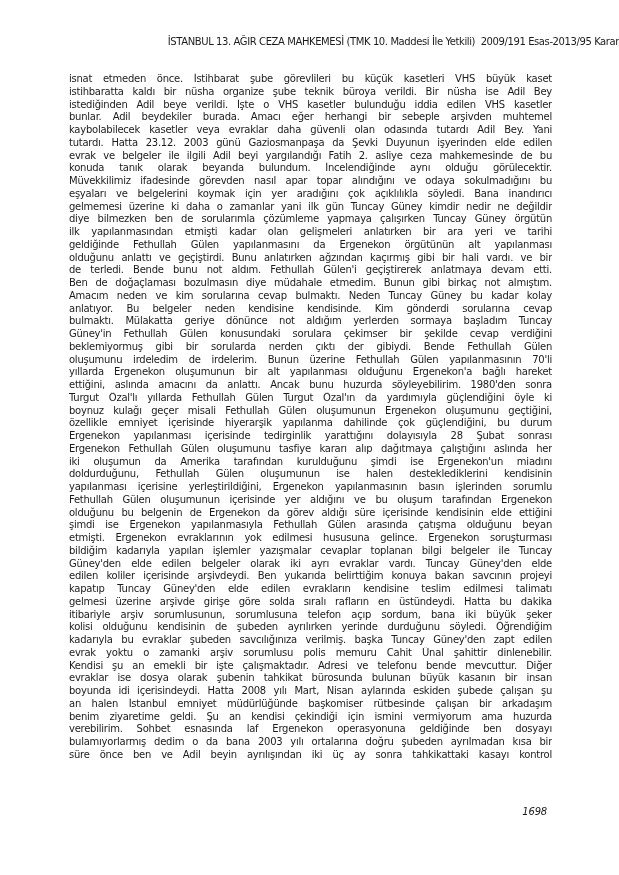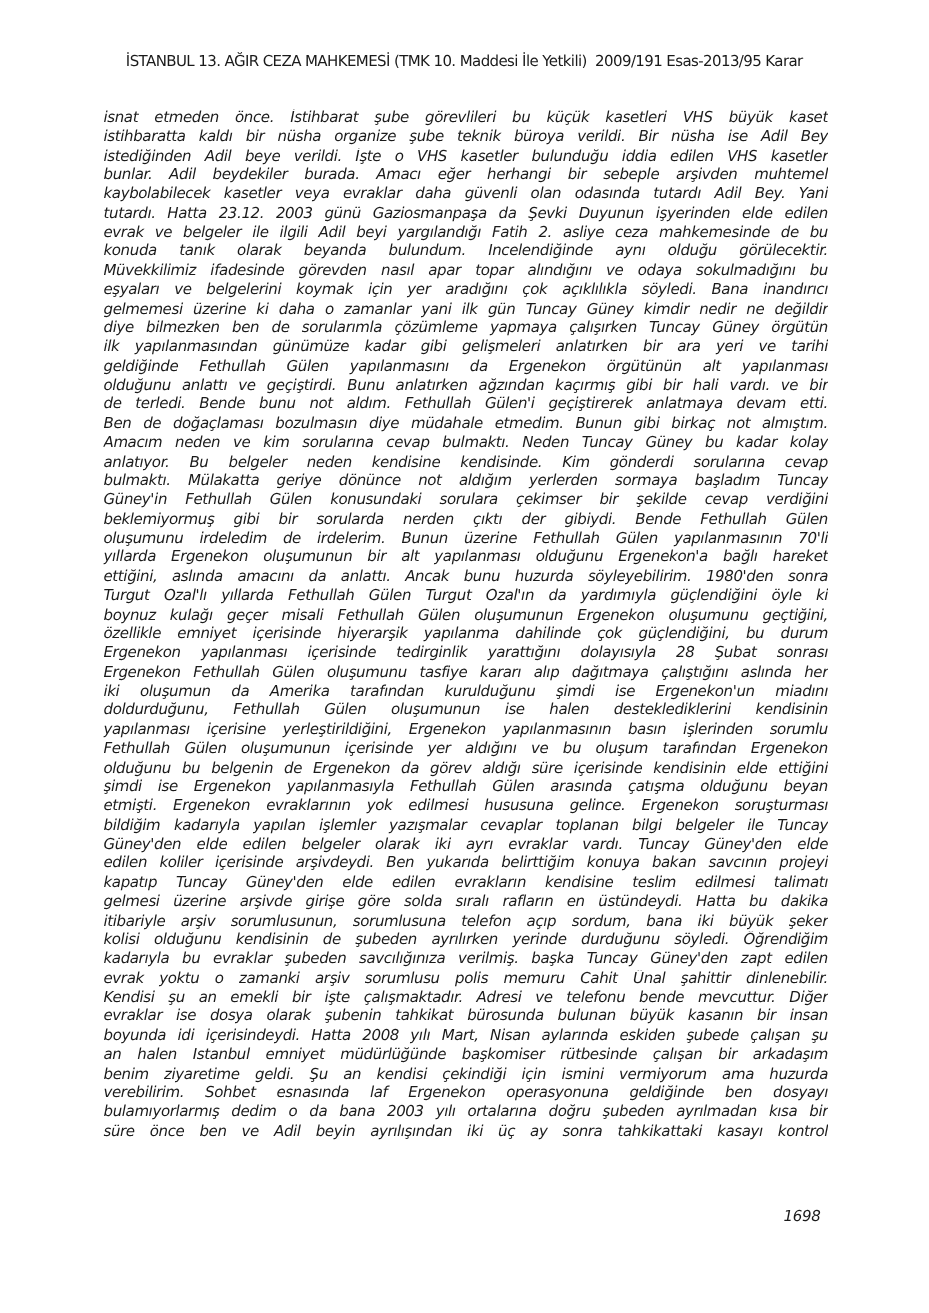--- a/index.html
+++ b/index.html
@@ -11,30 +11,29 @@
   .page {
     position: relative;
     width: 619px; height: 875px;
     background: var(--bg, #ffffff);
     color: var(--text, #1b1b1b);
     overflow: hidden;
   }
   .doc-header {
     position: absolute;
     top: 36px; left: 0; width: 619px;
-    text-align: center;
+    text-align: right;
     font-size: 10px;
     letter-spacing: -0.4px;
     white-space: pre;
     color: var(--text, #1b1b1b);
   }
   .doc-body {
     position: absolute;
     top: 73px; left: 69px; width: 483px;
-    font-style: italic;
     font-size: 10px;
     letter-spacing: -0.25px;
   }
   .line {
     height: 12.75px;
     line-height: 12.75px;
     text-align: justify;
     text-align-last: justify;
     overflow: hidden;
     white-space: normal;
@@ -60,21 +59,21 @@
       <div class="line">istediğinden Adil beye verildi. İşte o VHS kasetler bulunduğu iddia edilen VHS kasetler</div>
       <div class="line">bunlar. Adil beydekiler burada. Amacı eğer herhangi bir sebeple arşivden muhtemel</div>
       <div class="line">kaybolabilecek kasetler veya evraklar daha güvenli olan odasında tutardı Adil Bey. Yani</div>
       <div class="line">tutardı. Hatta 23.12. 2003 günü Gaziosmanpaşa da Şevki Duyunun işyerinden elde edilen</div>
       <div class="line">evrak ve belgeler ile ilgili Adil beyi yargılandığı Fatih 2. asliye ceza mahkemesinde de bu</div>
       <div class="line">konuda tanık olarak beyanda bulundum. İncelendiğinde aynı olduğu görülecektir.</div>
       <div class="line">Müvekkilimiz ifadesinde görevden nasıl apar topar alındığını ve odaya sokulmadığını bu</div>
       <div class="line">eşyaları ve belgelerini koymak için yer aradığını çok açıklılıkla söyledi. Bana inandırıcı</div>
       <div class="line">gelmemesi üzerine ki daha o zamanlar yani ilk gün Tuncay Güney kimdir nedir ne değildir</div>
       <div class="line">diye bilmezken ben de sorularımla çözümleme yapmaya çalışırken Tuncay Güney örgütün</div>
-      <div class="line">ilk yapılanmasından günümüze kadar gibi gelişmeleri anlatırken bir ara yeri ve tarihi</div>
+      <div class="line">ilk yapılanmasından etmişti kadar olan gelişmeleri anlatırken bir ara yeri ve tarihi</div>
       <div class="line">geldiğinde Fethullah Gülen yapılanmasını da Ergenekon örgütünün alt yapılanması</div>
       <div class="line">olduğunu anlattı ve geçiştirdi. Bunu anlatırken ağzından kaçırmış gibi bir hali vardı. ve bir</div>
       <div class="line">de terledi. Bende bunu not aldım. Fethullah Gülen'i geçiştirerek anlatmaya devam etti.</div>
       <div class="line">Ben de doğaçlaması bozulmasın diye müdahale etmedim. Bunun gibi birkaç not almıştım.</div>
       <div class="line">Amacım neden ve kim sorularına cevap bulmaktı. Neden Tuncay Güney bu kadar kolay</div>
       <div class="line">anlatıyor. Bu belgeler neden kendisine kendisinde. Kim gönderdi sorularına cevap</div>
       <div class="line">bulmaktı. Mülakatta geriye dönünce not aldığım yerlerden sormaya başladım Tuncay</div>
       <div class="line">Güney'in Fethullah Gülen konusundaki sorulara çekimser bir şekilde cevap verdiğini</div>
       <div class="line">beklemiyormuş gibi bir sorularda nerden çıktı der gibiydi. Bende Fethullah Gülen</div>
       <div class="line">oluşumunu irdeledim de irdelerim. Bunun üzerine Fethullah Gülen yapılanmasının 70'li</div>

